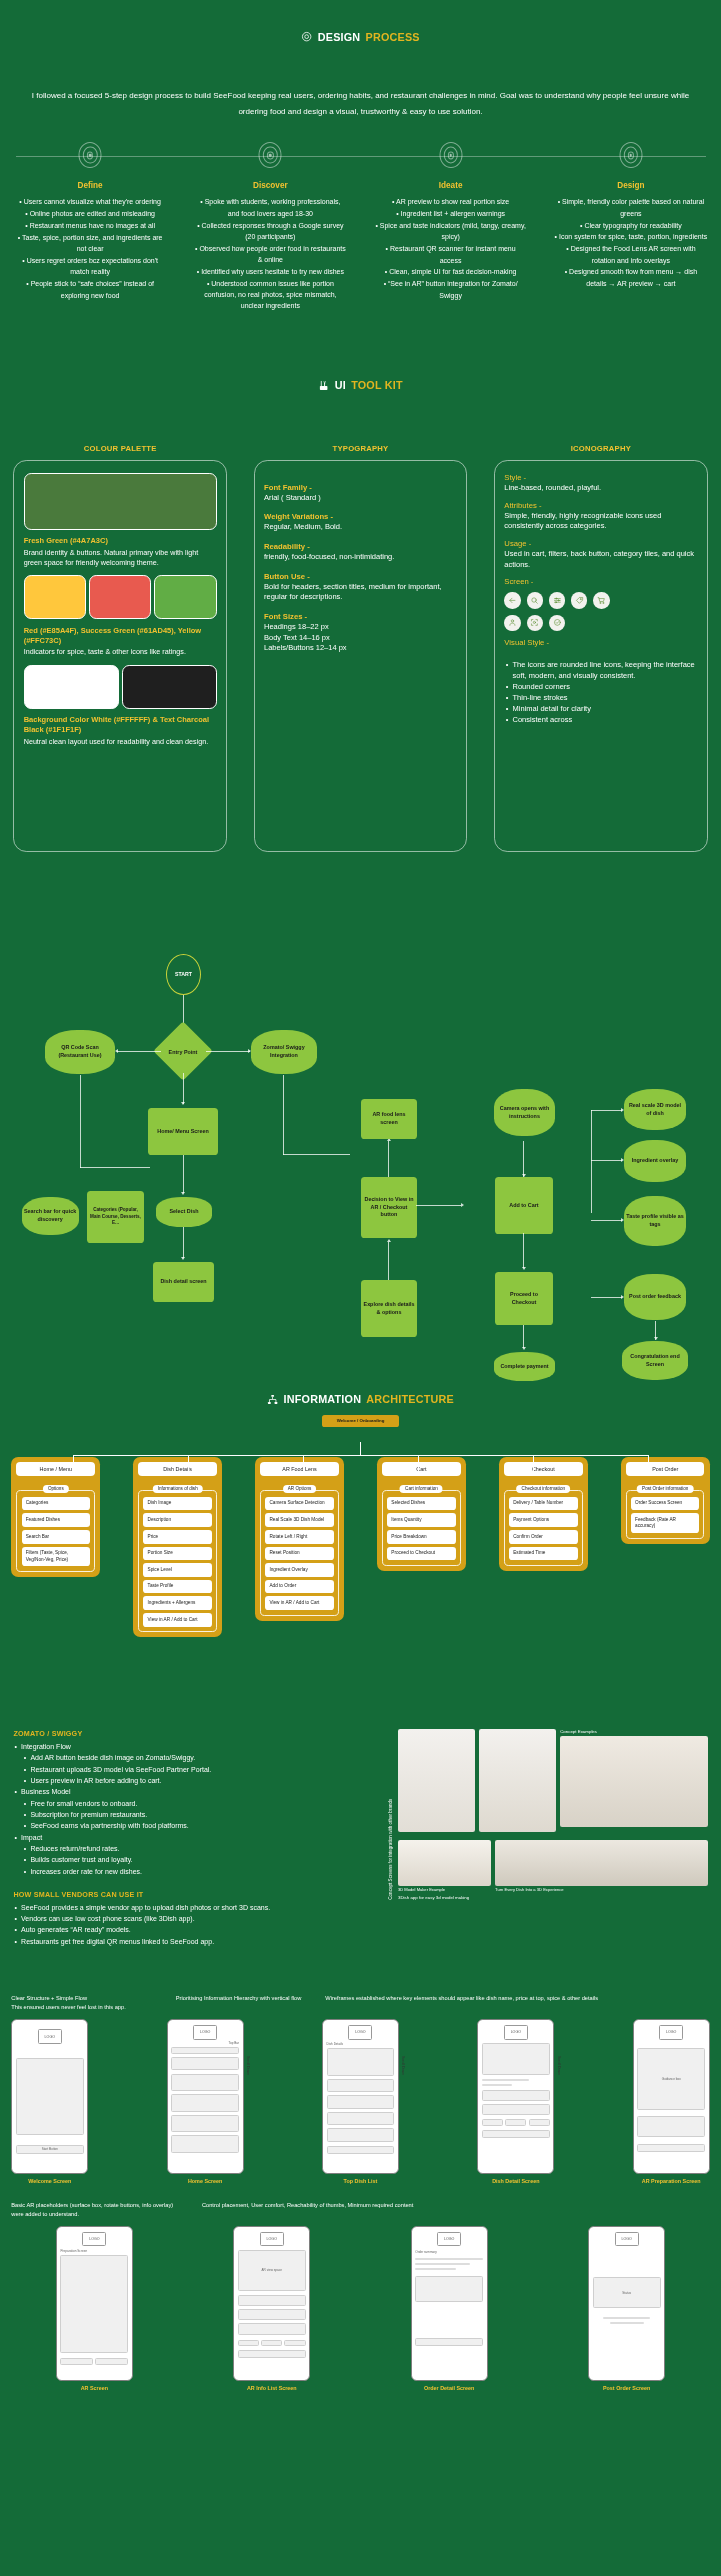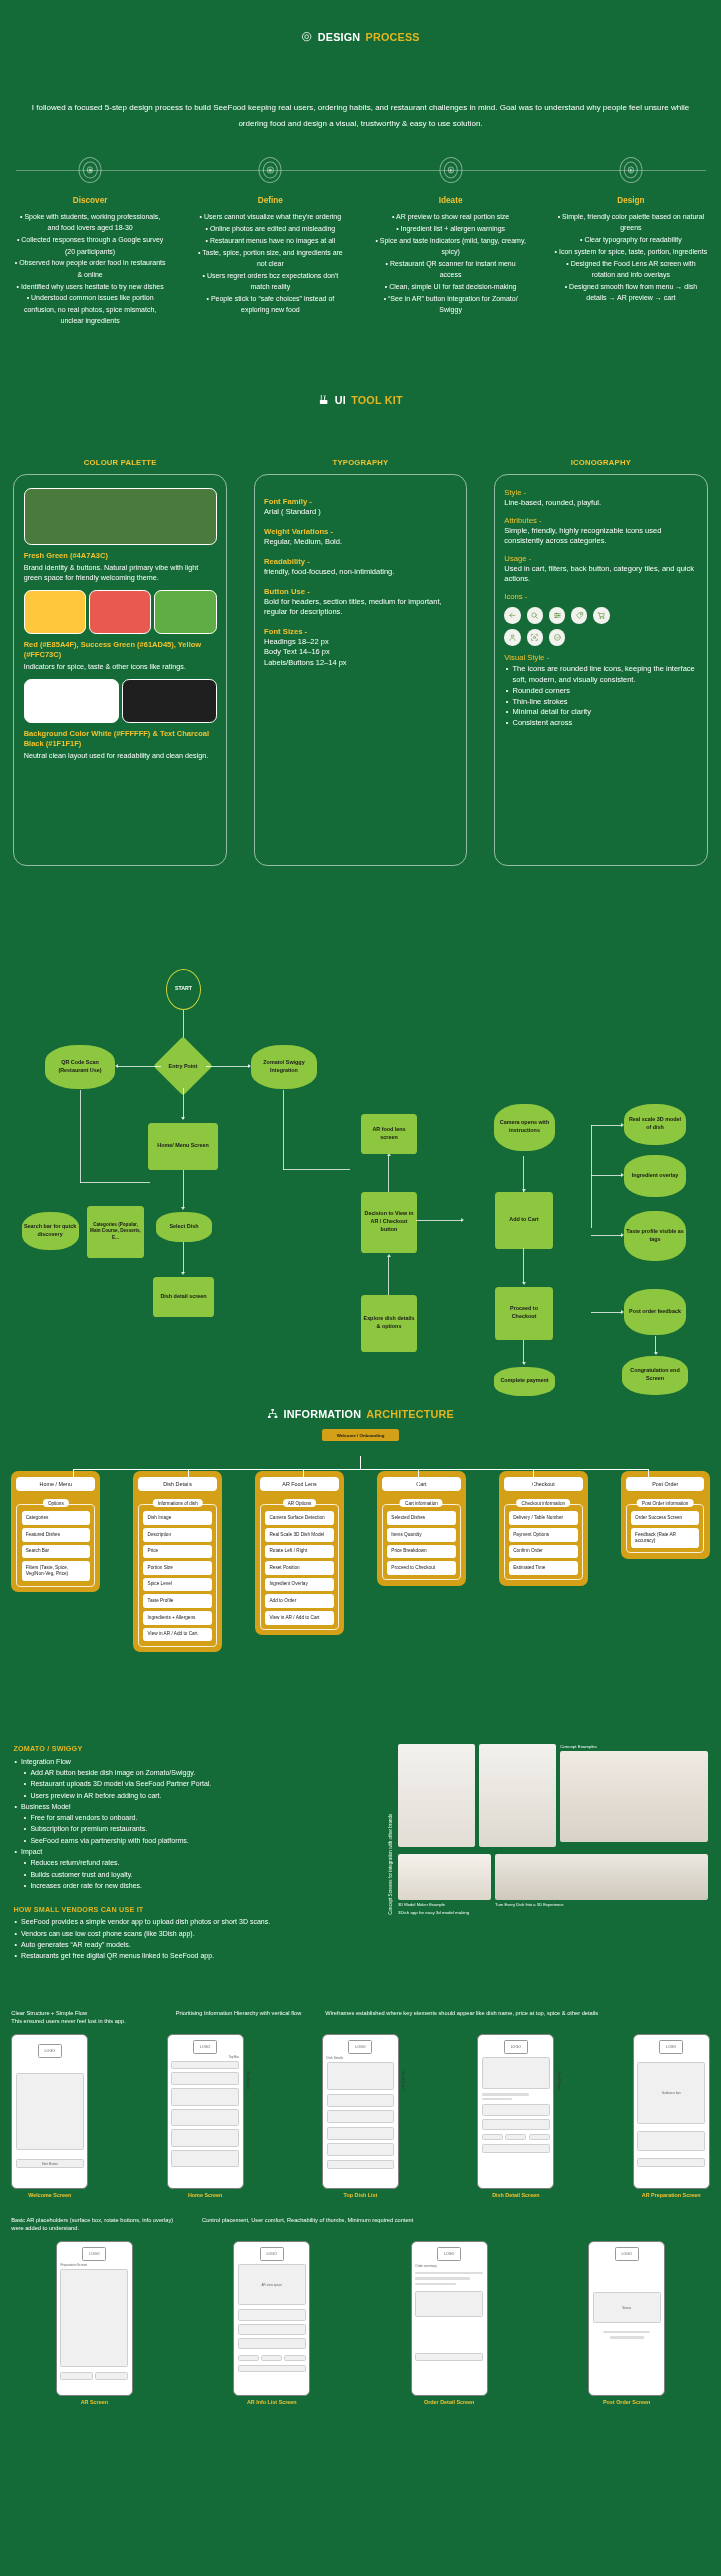--- a/index.html
+++ b/index.html
@@ -16,21 +16,21 @@
   .sec-head {
     display:flex; align-items:center; justify-content:center; gap:5.2px;
     font-size:10.8px; font-weight:bold; letter-spacing:0.2px;
   }
   .sec-head .w { color:#fff; }
   .sec-head .y { color:#E3B520; }
   .sec-icon { width:11.3px; height:11.3px; display:inline-block; position:relative; flex:none;}
 
   
   .intro {
-    width:659px; margin:16px auto; text-align:center;
+    width:659px; margin:4px auto; text-align:center;
     font-size:8px; line-height:1.95;
   }
 
   
   .process { position:relative; margin-top:13.4px; }
   .proc-line { position:absolute; top:23px; left:15.5px; right:15.5px; height:0.5px; background:rgba(255,255,255,.33); }
   .proc-cols { display:flex; position:relative; }
   .proc-col { flex:1; text-align:center; padding:0 13.4px; }
   .target {
     width:24px; height:27px; margin:9.3px auto 0; position:relative;
@@ -63,21 +63,21 @@
   .font-card .row { font-size:4.7px; line-height:1.55; letter-spacing:0.1px; word-break:break-all;}
   .font-card .row.b { font-weight:bold; }
   .t-label { color:#F2C230; font-weight:bold; font-size:7.7px; margin-top:9.3px; }
   .t-val { font-size:7.5px; line-height:1.4; margin-top:1px; }
 
   .i-label { color:#F2C230; font-size:7.7px; margin-top:7.2px; }
   .i-val { font-size:7.5px; line-height:1.4; margin-top:1px; }
   .icon-grid { display:flex; flex-wrap:wrap; gap:5.7px; margin-top:6.2px; width:108px; }
   .ic { width:16.5px; height:16.5px; border-radius:50%; background:#F2F2EE; display:flex; align-items:center; justify-content:center; }
   .ic svg { width:8.8px; height:8.8px; stroke:#5D8F33; fill:none; stroke-width:1.6; stroke-linecap:round; stroke-linejoin:round; }
-  .i-list { list-style:none; font-size:7.5px; line-height:1.45; margin-top:2px; }
+  .i-list { list-style:none; font-size:7.5px; line-height:1.45; margin-top:13px; }
   .i-list li { padding-left:8.2px; position:relative; }
   .i-list li::before { content:"•"; position:absolute; left:1.5px; }
 
   
   .flow-wrap { position:relative; height:464px; margin-top:5.2px; }
   .node { position:absolute; background:#8DC63F; color:#1A1A1A; font-size:5.4px; font-weight:bold;
           display:flex; align-items:center; justify-content:center; text-align:center; line-height:1.45; padding:2.1px; }
   .node.rect { border-radius:3.6px; }
   .node.pill { border-radius:46%/38%; }
   .node.start { background:transparent; border:1px solid #C9D23A; border-radius:50%; color:#fff; font-weight:bold; font-size:5.2px;}
@@ -154,45 +154,45 @@
     <div class="proc-line"></div>
     <div class="proc-cols">
 
       <div class="proc-col">
         <div class="target">
             <i class="r1"></i>
             <i class="r2"></i>
             <i class="r3"></i>
             <i class="r4"></i>
           </div>
-        <div class="proc-title">Discover</div>
-        <ul class="proc-list">
-          <li>Spoke with students, working professionals, and food lovers aged 18-30</li>
-          <li>Collected responses through a Google survey (20 participants)</li>
-          <li>Observed how people order food in restaurants &amp; online</li>
-          <li>Identified why users hesitate to try new dishes</li>
-          <li>Understood common issues like portion confusion, no real photos, spice mismatch, unclear ingredients</li>
-        </ul>
-      </div>
-
-      <div class="proc-col">
-        <div class="target">
-            <i class="r1"></i>
-            <i class="r2"></i>
-            <i class="r3"></i>
-            <i class="r4"></i>
-          </div>
         <div class="proc-title">Define</div>
         <ul class="proc-list">
           <li>Users cannot visualize what they're ordering</li>
           <li>Online photos are edited and misleading</li>
           <li>Restaurant menus have no images at all</li>
           <li>Taste, spice, portion size, and ingredients are not clear</li>
           <li>Users regret orders bcz expectations don't match reality</li>
           <li>People stick to “safe choices” instead of exploring new food</li>
+        </ul>
+      </div>
+
+      <div class="proc-col">
+        <div class="target">
+            <i class="r1"></i>
+            <i class="r2"></i>
+            <i class="r3"></i>
+            <i class="r4"></i>
+          </div>
+        <div class="proc-title">Discover</div>
+        <ul class="proc-list">
+          <li>Spoke with students, working professionals, and food lovers aged 18-30</li>
+          <li>Collected responses through a Google survey (20 participants)</li>
+          <li>Observed how people order food in restaurants &amp; online</li>
+          <li>Identified why users hesitate to try new dishes</li>
+          <li>Understood common issues like portion confusion, no real photos, spice mismatch, unclear ingredients</li>
         </ul>
       </div>
 
       <div class="proc-col">
         <div class="target">
             <i class="r1"></i>
             <i class="r2"></i>
             <i class="r3"></i>
             <i class="r4"></i>
           </div>
@@ -287,21 +287,21 @@
 
     <div class="kit-col">
       <div class="kit-col-title">ICONOGRAPHY</div>
       <div class="kit-box">
         <div class="i-label" style="margin-top:0">Style -</div>
         <div class="i-val">Line-based, rounded, playful.</div>
         <div class="i-label">Attributes -</div>
         <div class="i-val">Simple, friendly, highly recognizable icons used consistently across categories.</div>
         <div class="i-label">Usage -</div>
         <div class="i-val">Used in cart, filters, back button, category tiles, and quick actions.</div>
-        <div class="i-label">Icons -</div>
+        <div class="i-label">Screen -</div>
 
         <div class="icon-grid">
           <span class="ic">
               <svg viewBox="0 0 24 24">
                 <path d="M19 12H5"></path>
                 <path d="M11 6l-6 6 6 6"></path>
               </svg>
             </span>
           <span class="ic">
               <svg viewBox="0 0 24 24">

